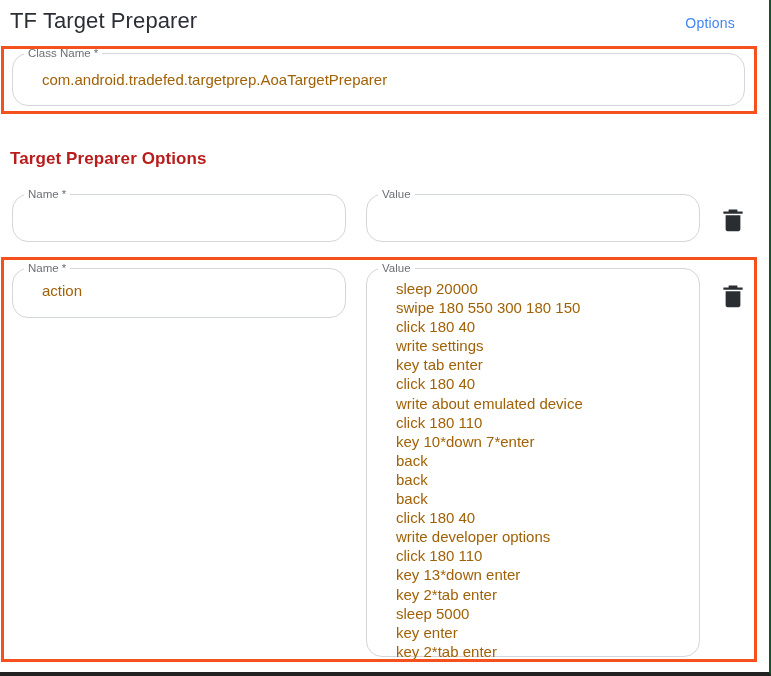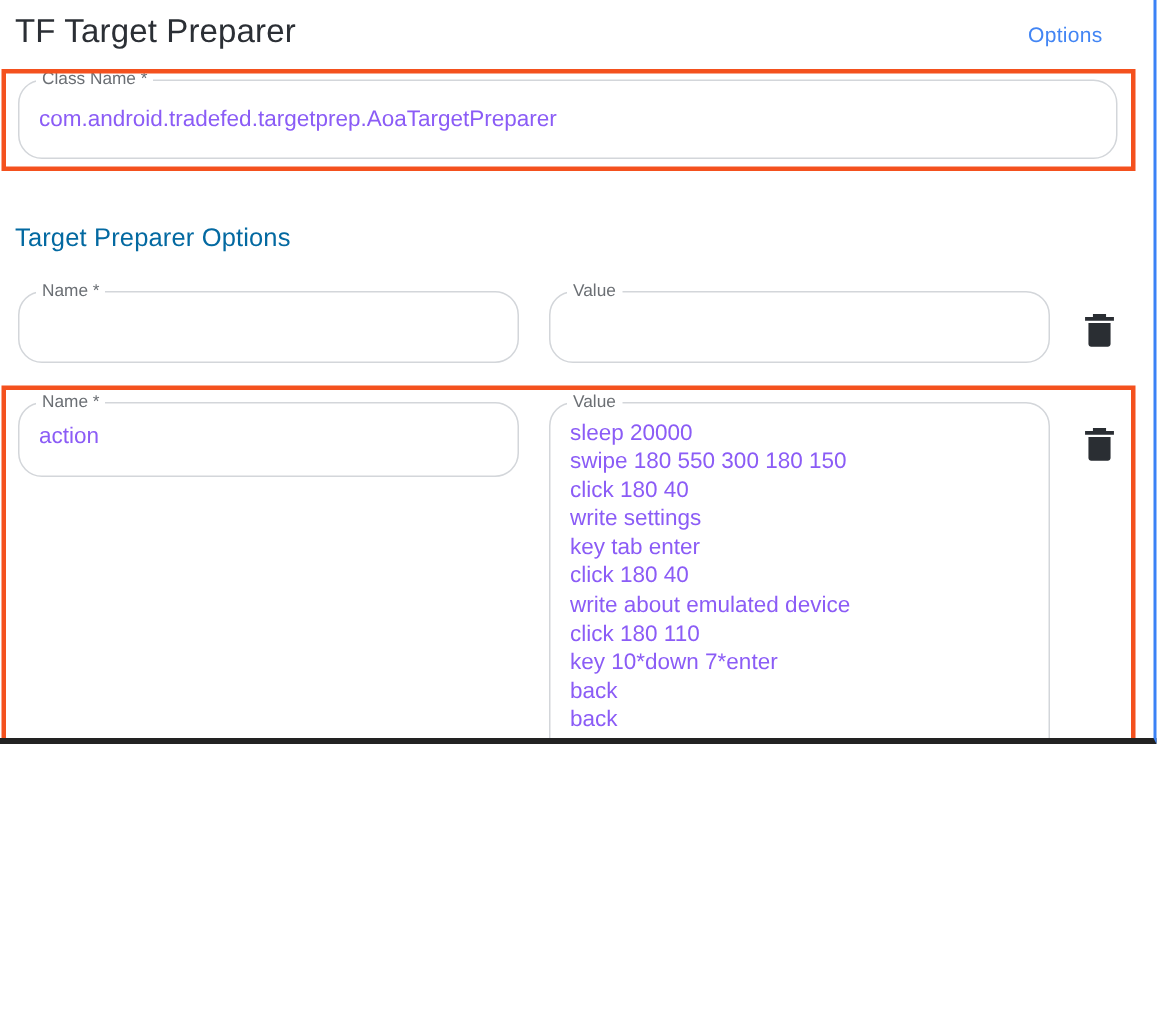--- a/index.html
+++ b/index.html
@@ -15,23 +15,23 @@
     font-family: "Liberation Sans", sans-serif;
     overflow: hidden;
     position: relative;
   }
 
   
   #page {
     position: absolute;
     left: 0; top: 0;
     width: 771px;
-    height: 496px;
-    background: #ffffff;
-    border-right: 2px solid #3b82f6;
+    height: 676px;
+    background: #ffffff;
+    border-right: 2px solid #14532d;
     border-bottom: 4px solid #222222;
     overflow: hidden;
   }
 
   
   .header {
     position: absolute;
     left: 0; top: 0;
     width: 757px;
     height: 44px;
@@ -71,25 +71,25 @@
     left: 11px;
     background: #ffffff;
     padding: 0 4px;
     font-size: 11.5px;
     color: #6b6f74;
     line-height: 13px;
     white-space: nowrap;
   }
   .mfield > .fieldvalue {
     position: absolute;
-    left: 13px;
+    left: 29px;
     top: 12px;
     right: 10px;
     font-size: 15px;
-    color: #8b5cf6;
+    color: #a16207;
     line-height: 19px;
     white-space: nowrap;
     overflow: hidden;
   }
   .mfield > .fieldvalue.multiline {
     white-space: pre;
     line-height: 19.1px;
     top: 10px;
   }
 
@@ -121,22 +121,22 @@
     width: 756px;
     height: 405px;
   }
 
   
   .section-title {
     position: absolute;
     left: 10px;
     top: 149px;
     font-size: 17px;
-    font-weight: 400;
-    color: #0369a1;
+    font-weight: 700;
+    color: #b91c1c;
     letter-spacing: .1px;
     white-space: nowrap;
   }
 
   
   #row0-name  { left: 12px;  top: 194px; width: 334px; height: 48px; }
   #row0-value { left: 366px; top: 194px; width: 334px; height: 48px; }
   #row1-name  { left: 12px;  top: 268px; width: 334px; height: 50px; }
   #row1-value { left: 366px; top: 268px; width: 334px; height: 389px; }
 

